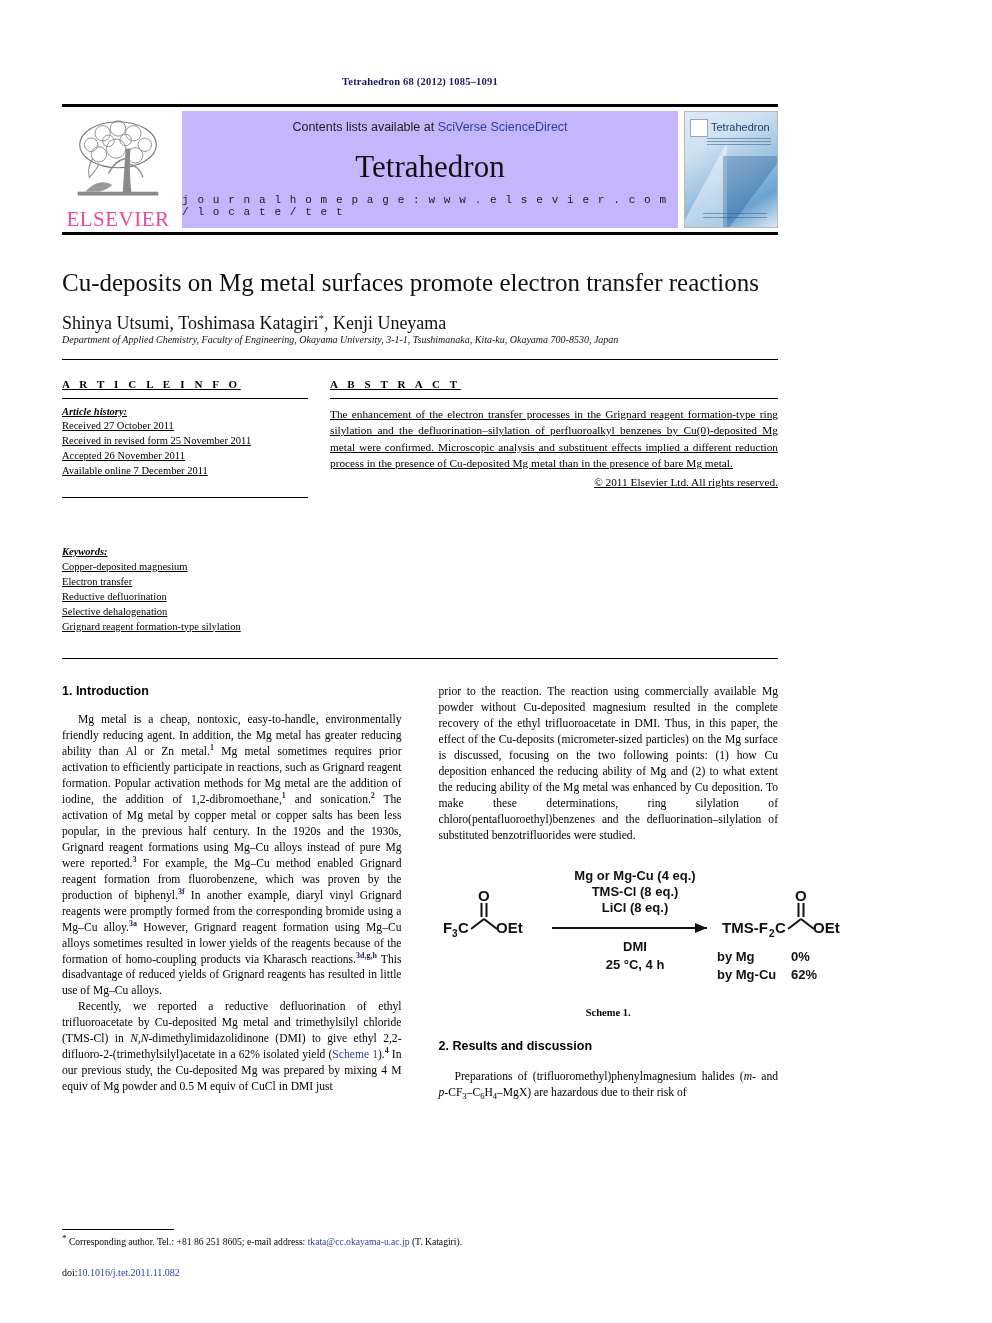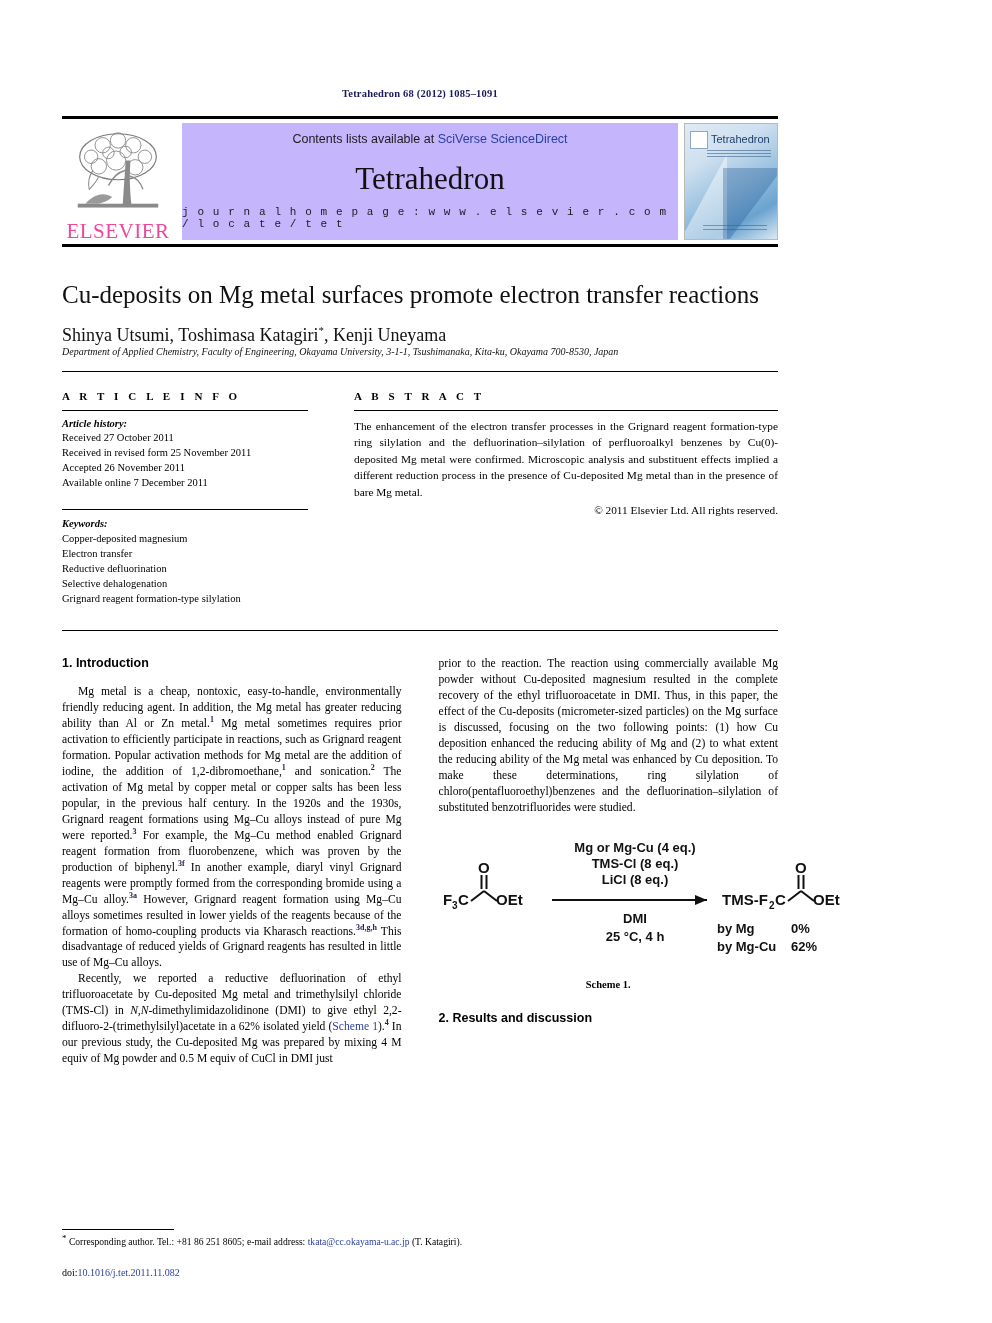--- a/index.html
+++ b/index.html
@@ -14,21 +14,21 @@
     color: #000000;
     position: relative;
     overflow: hidden;
   }
 
   .page {
     position: relative;
     width: 840px;
     height: 1323px;
     box-sizing: border-box;
-    padding: 12px 62px;
+    padding: 0 62px;
   }
 
   
   .running-head {
     text-align: center;
     font-size: 10.5px;
     color: #1a1a5e;
     font-weight: bold;
     letter-spacing: .2px;
     padding-top: 76px;
@@ -177,21 +177,22 @@
   }
 
   
   .info-rule {
     border-top: 1px solid #000;
     margin-top: 14px;
   }
   .info-area {
     display: flex;
     margin-top: 18px;
-    gap: 46px;
+    gap: 22px;
+    text-decoration: underline;
   }
   .col-info { flex: 0 0 246px; }
   .col-abs  { flex: 1 1 auto; }
 
   .sect-caps {
     font-family: "Liberation Serif", serif;
     font-weight: bold;
     font-size: 11px;
     letter-spacing: 3.6px;
     margin-bottom: 8px;
@@ -200,21 +201,21 @@
 
   .info-body {
     font-size: 10.5px;
     line-height: 1.42;
     padding-top: 6px;
   }
   .info-body .lead {
     font-style: italic;
     font-weight: bold;
   }
-  .kw-block { padding-top: 7px; }
+  .kw-block { padding-top: 7px; margin-top: 40px; }
 
   .abs-text {
     font-size: 11.3px;
     line-height: 1.47;
     text-align: justify;
     padding-top: 7px;
   }
   .abs-copy {
     text-align: right;
     font-size: 11.3px;
@@ -442,20 +443,21 @@
           <text x="278" y="96" font-family="Liberation Sans, sans-serif" font-size="13" font-weight="bold" fill="#111">by Mg</text>
           <text x="352" y="96" font-family="Liberation Sans, sans-serif" font-size="13" font-weight="bold" fill="#111">0%</text>
           <text x="278" y="114" font-family="Liberation Sans, sans-serif" font-size="13" font-weight="bold" fill="#111">by Mg-Cu</text>
           <text x="352" y="114" font-family="Liberation Sans, sans-serif" font-size="13" font-weight="bold" fill="#111">62%</text>
         </svg>
         <div class="scheme-caption">Scheme 1.</div>
       </div>
 
       <h2 class="sec" style="margin-top:22px;">2. Results and discussion</h2>
 
+      <p class="para" style="margin-top:16px;"><span>Preparations of (trifluoromethyl)phenylmagnesium halides (</span><i>m</i><span>- and </span><i>p</i><span>-CF</span><span class="sub">3</span><span>–C</span><span class="sub">6</span><span>H</span><span class="sub">4</span><span>–MgX) are hazardous due to their risk of</span></p>
     </div>
   </div>
 
   <div class="foot-zone">
     <div class="foot-rule"></div>
     <div class="foot-corr"><sup style="color:#000;font-weight:normal;font-size:9px;">*</sup><span> Corresponding author. Tel.: +81 86 251 8605; e-mail address: </span><span class="lnk">tkata@cc.okayama-u.ac.jp</span><span> (T. Katagiri).</span></div>
     <div class="foot-issn">
       <div><span>doi:</span><span class="lnk">10.1016/j.tet.2011.11.082</span></div>
     </div>
   </div>

